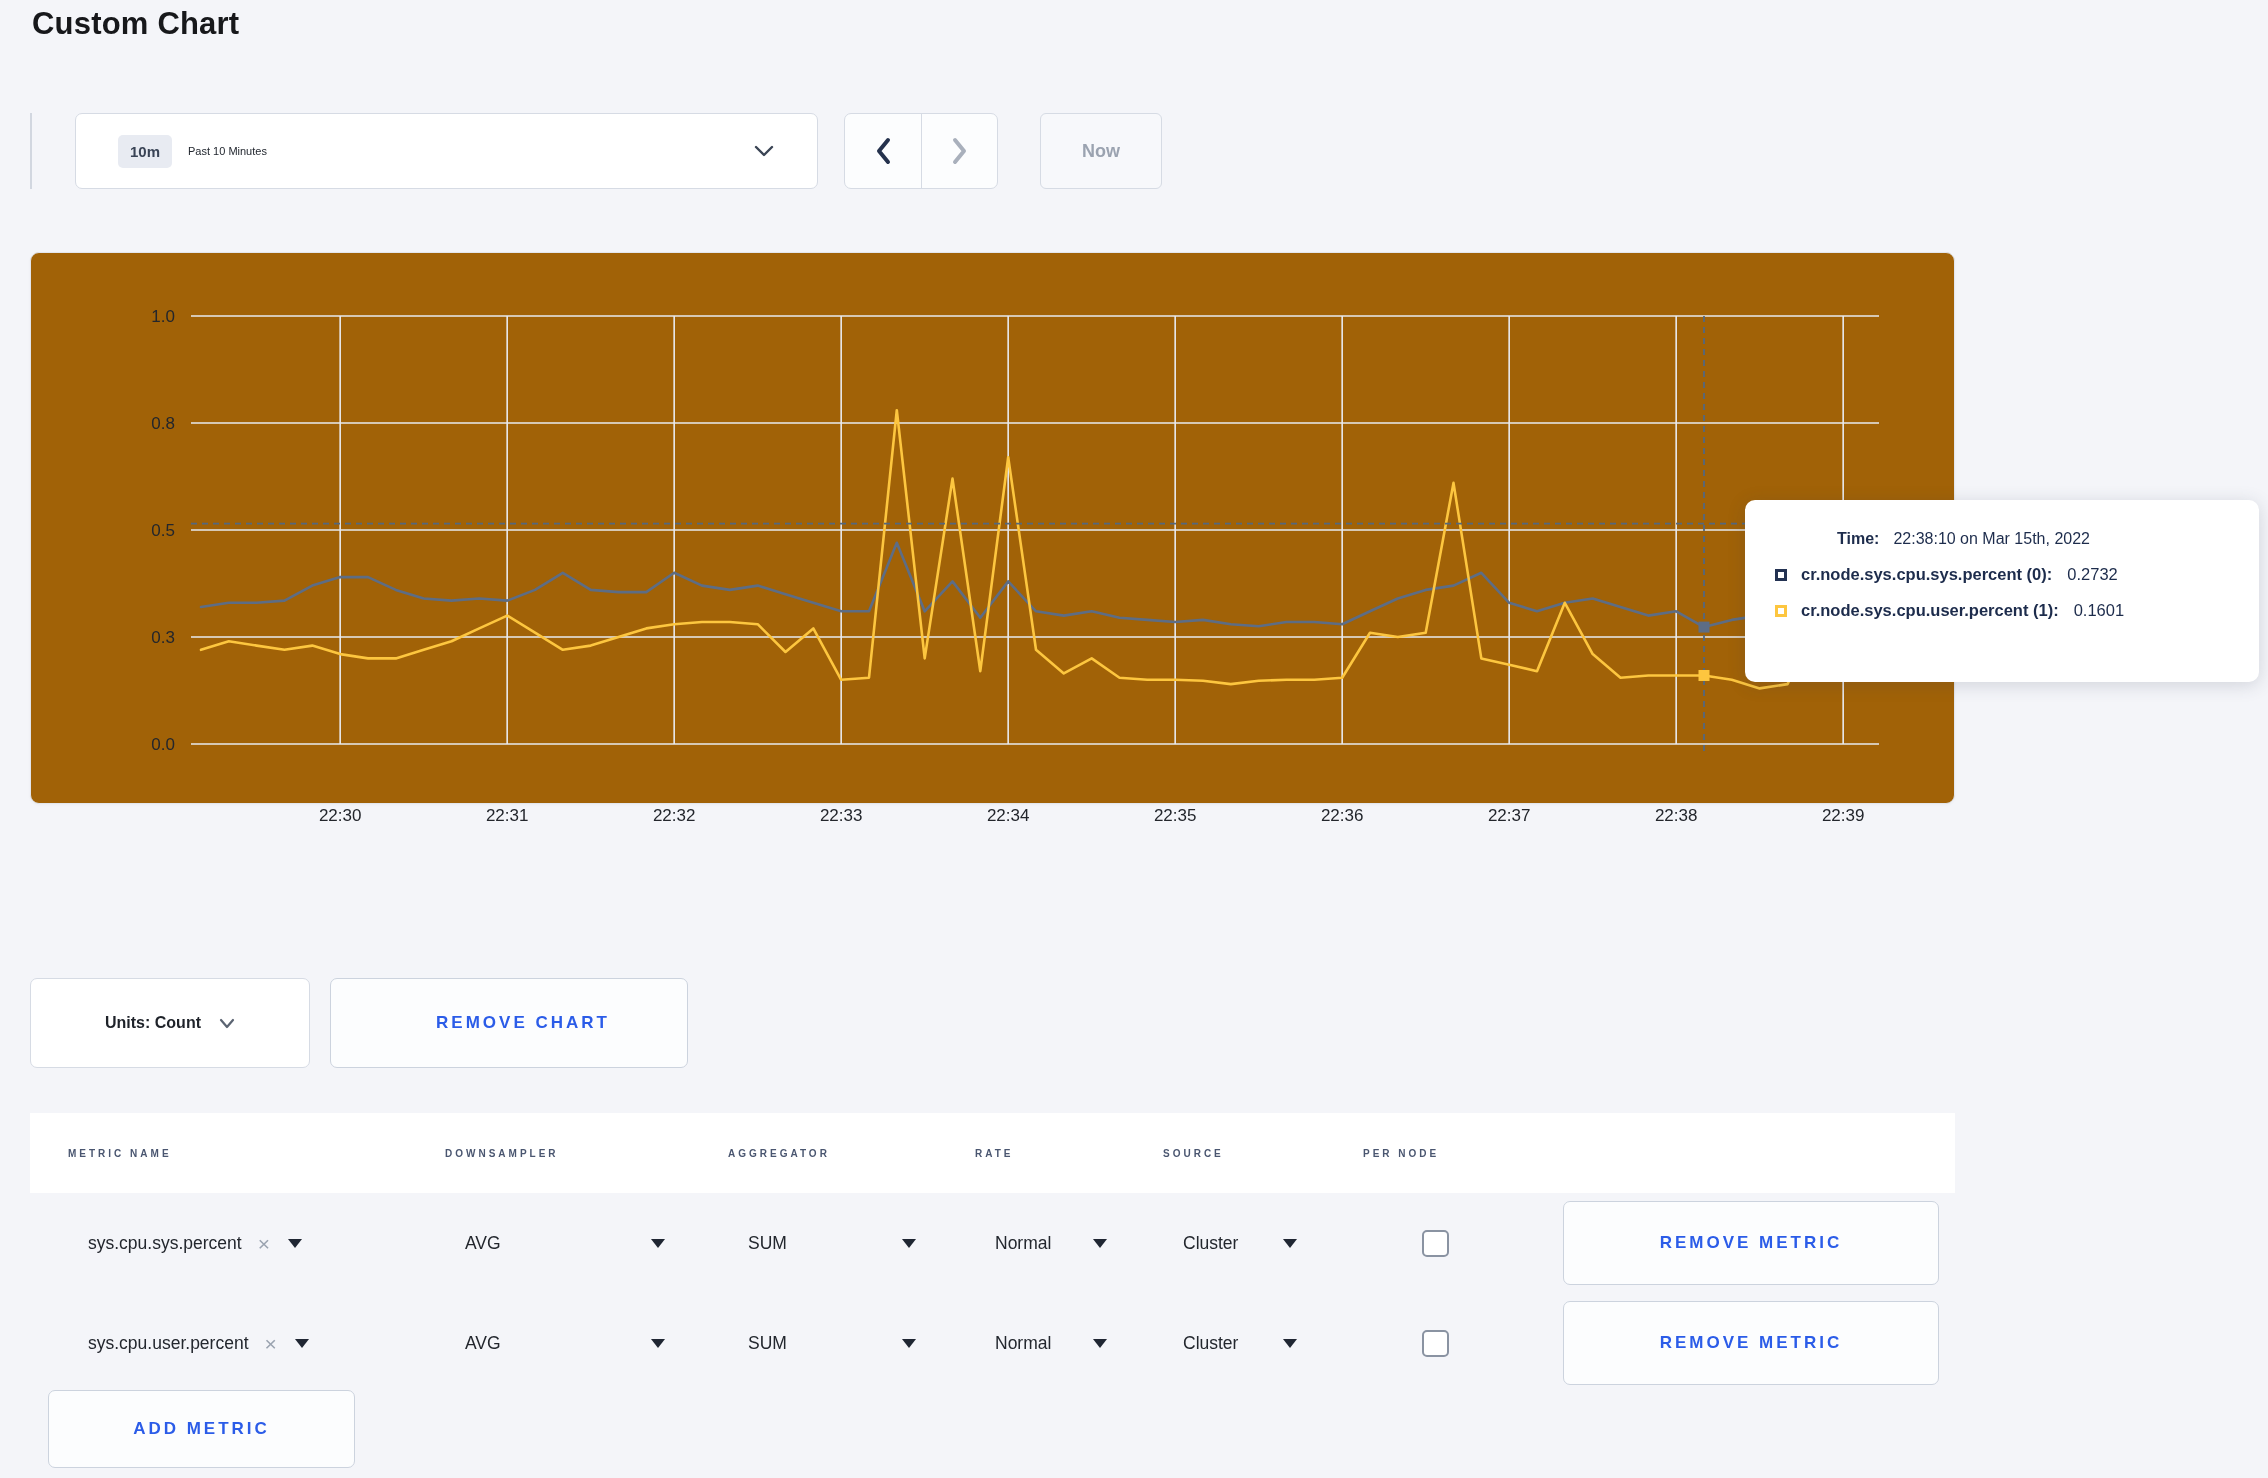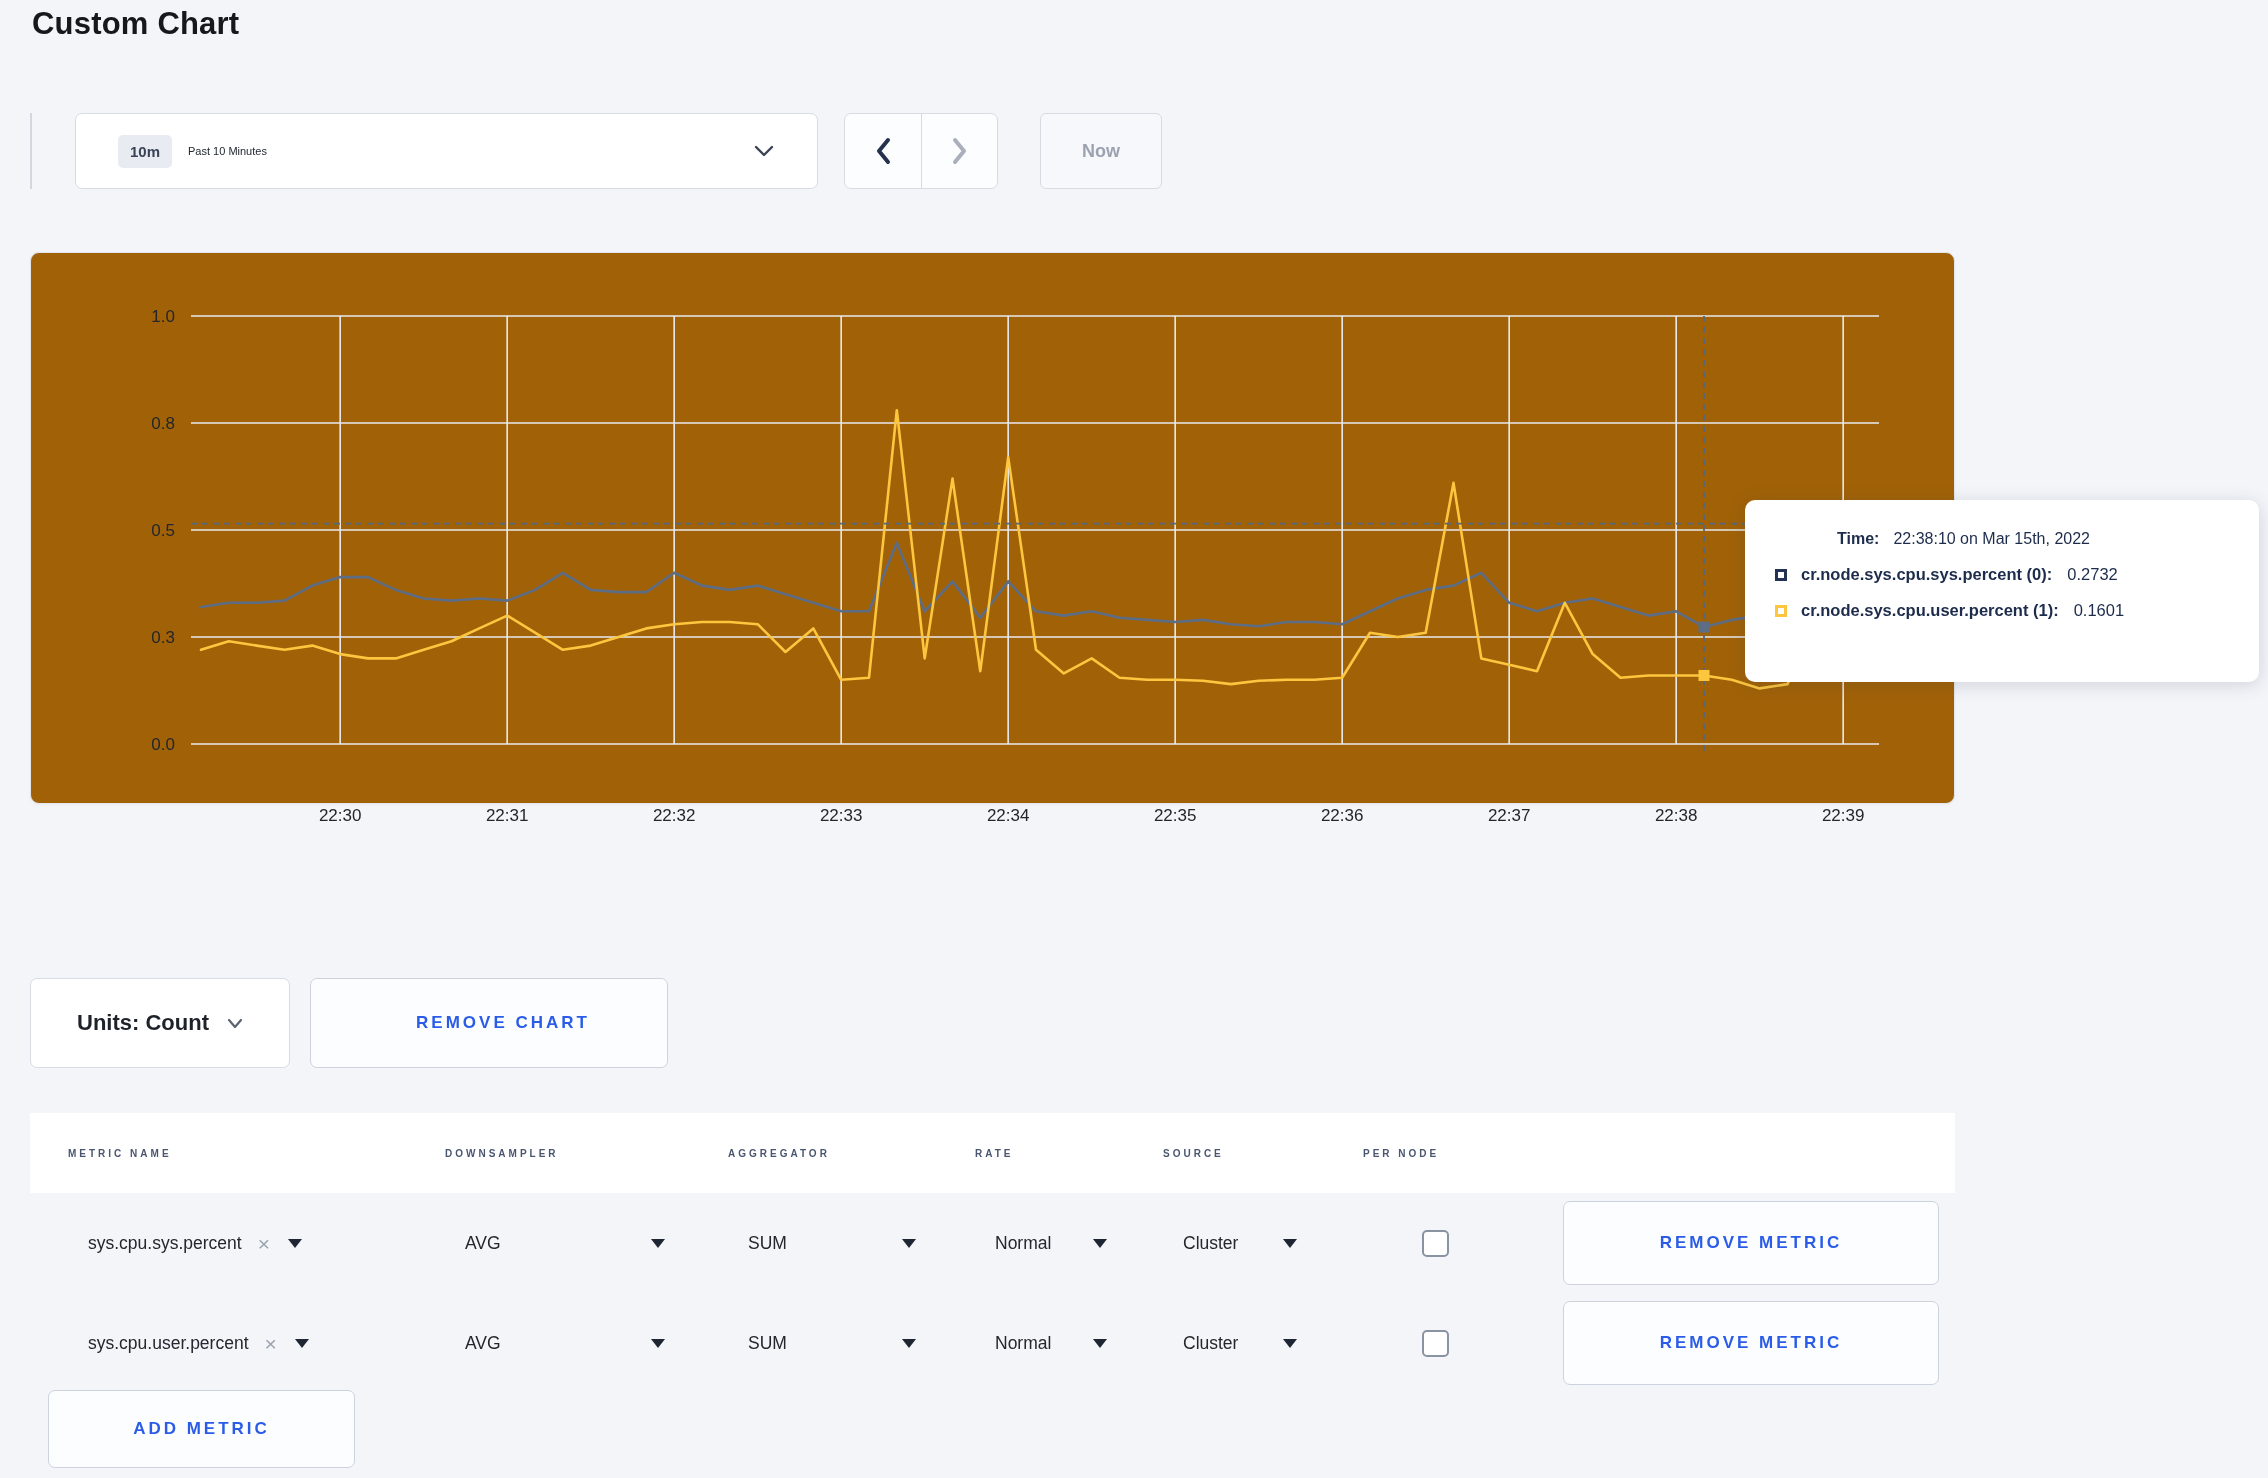--- a/index.html
+++ b/index.html
@@ -63,23 +63,23 @@
     padding: 30px 20px 26px 30px; z-index: 6;
   }
   .tt-time-row { margin-left: 30px; font-size: 16px; color: #1d2c4c; }
   .tt-time-key { font-weight: 700; margin-right: 14px; margin-left: 32px; }
   .tt-row { display: flex; align-items: center; margin-top: 17px; font-size: 16.5px; font-weight: 700; color: #1d2c4c; }
   .tt-swatch { width: 12px; height: 12px; border: 3px solid; background: #fff; margin-right: 14px; flex: none; }
   .tt-value { font-weight: 400; margin-left: 15px; }
   
   .controls { position: absolute; left: 30px; top: 978px; display: flex; height: 90px; }
   .units-btn {
-    width: 260px; background: #fff; border: 1.5px solid #d6dbe4; border-radius: 7px;
+    width: 280px; background: #fff; border: 1.5px solid #d6dbe4; border-radius: 7px;
     display: flex; align-items: center; justify-content: center;
-    font-size: 22px; font-weight: 700; color: #1e2229; cursor: pointer;
+    font-size: 16px; font-weight: 700; color: #1e2229; cursor: pointer;
   }
   .units-btn .dd-caret { margin-left: 18px; }
   .remove-chart-btn { margin-left: 20px; width: 358px; padding-left: 28px; }
   
   .metrics-table { position: absolute; left: 30px; top: 1113px; width: 1925px; }
   .thead {
     background: #fff; height: 80px;
     display: grid; grid-template-columns: 377px 283px 247px 188px 200px 200px 1fr;
     align-items: center; padding-left: 38px;
   }

